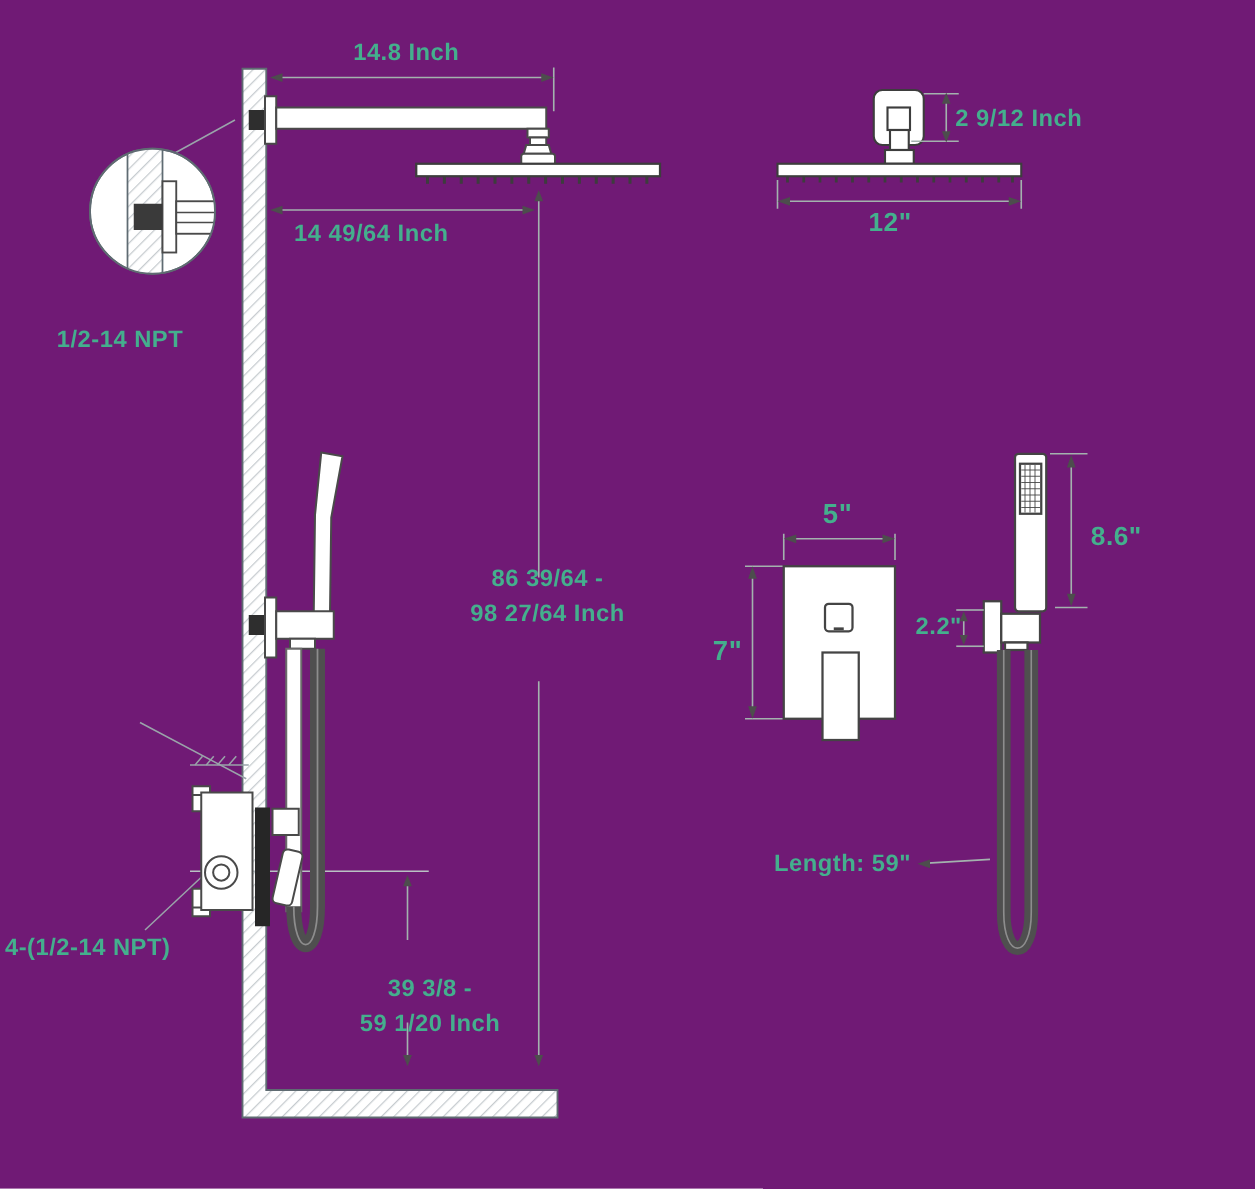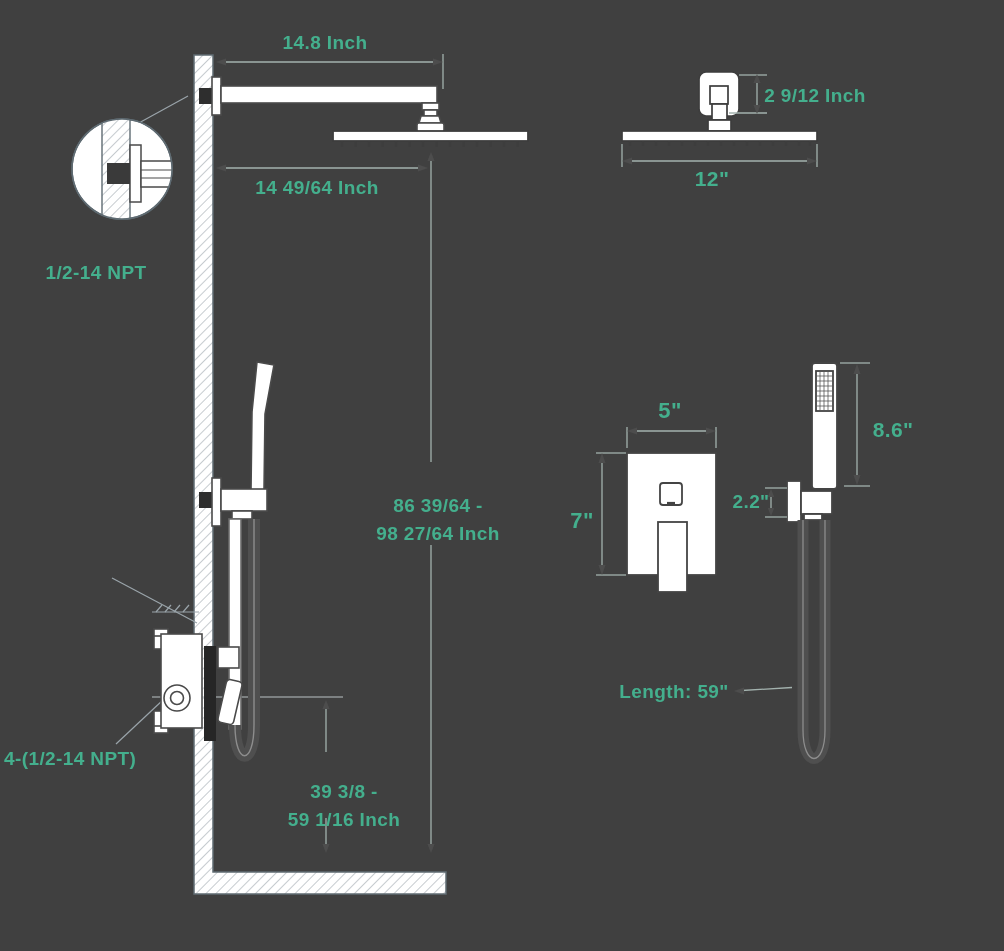--- a/index.html
+++ b/index.html
@@ -1,17 +1,17 @@
 <!DOCTYPE html>
 <html style="--accent: #44af8d;"><head>
 <meta charset="utf-8">
 <style>
   html,body{margin:0;padding:0;background:#ffffff;}
   #stage{
-    position:relative;width:1004px;height:951px;background:#404040;
+    position:relative;width:1004px;height:951px;background:#701a75;
     font-family:"Liberation Sans",sans-serif;overflow:hidden;
   }
   #art{position:absolute;left:0;top:0;}
   .lbl{
     position:absolute;color:var(--accent,#44af8d);
     font-weight:bold;font-size:19px;letter-spacing:.4px;white-space:nowrap;
   }
   .c{transform:translate(-50%,-50%);text-align:center;}
   .lbl span{display:block;}
   .lh27 span{line-height:27px;text-align:center;}
@@ -191,39 +191,39 @@
     <line x1="771" y1="496" x2="771" y2="509"></line>
     <polygon points="771,489 767.8,497 774.2,497" stroke="none"></polygon>
     <polygon points="771,516 767.8,508 774.2,508" stroke="none"></polygon>
 
     <line x1="742" y1="690.5" x2="792" y2="687.5"></line>
     <polygon points="734,691 744,687.5 744,694.5" stroke="none"></polygon>
   </g>
 </svg>
 
 <div class="lbl c" style="left:325px;top:43px">14.8 Inch</div>
-<div class="lbl c" style="left:317px;top:188px">14 49/64 Inch</div>
+<div class="lbl c" style="left:297px;top:188px">14 49/64 Inch</div>
 <div class="lbl c" style="left:815px;top:96px">2 9/12 Inch</div>
 <div class="lbl c fs21" style="left:712px;top:179px">12"</div>
 
 <div class="lbl c lh27" style="left:96px;top:272px">
   <span>1/2-14 NPT</span>
 </div>
 
-<div class="lbl c lh28" style="left:438px;top:520px">
+<div class="lbl c lh28" style="left:438px;top:478px">
   <span>86 39/64 -</span>
   <span>98 27/64 Inch</span>
 </div>
 
 
 <div class="lbl" style="left:4px;top:748px">4-(1/2-14 NPT)</div>
 
 <div class="lbl c lh28" style="left:344px;top:806px">
   <span>39 3/8 -</span>
-  <span>59 1/16 Inch</span>
+  <span>59 1/20 Inch</span>
 </div>
 
 <div class="lbl c fs22" style="left:670px;top:411px">5"</div>
 <div class="lbl c fs22" style="left:582px;top:521px">7"</div>
 <div class="lbl c" style="left:751px;top:502px">2.2"</div>
 <div class="lbl c fs21" style="left:893px;top:430px">8.6"</div>
 <div class="lbl c" style="left:674px;top:692px">Length: 59"</div>
 
 </div>
 

